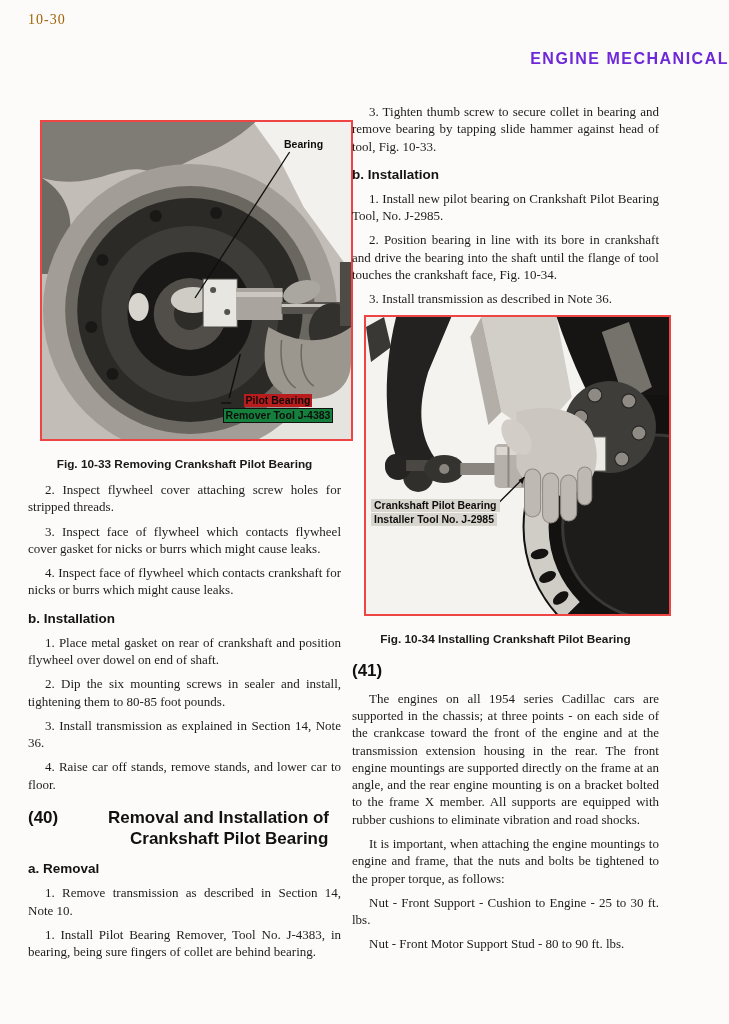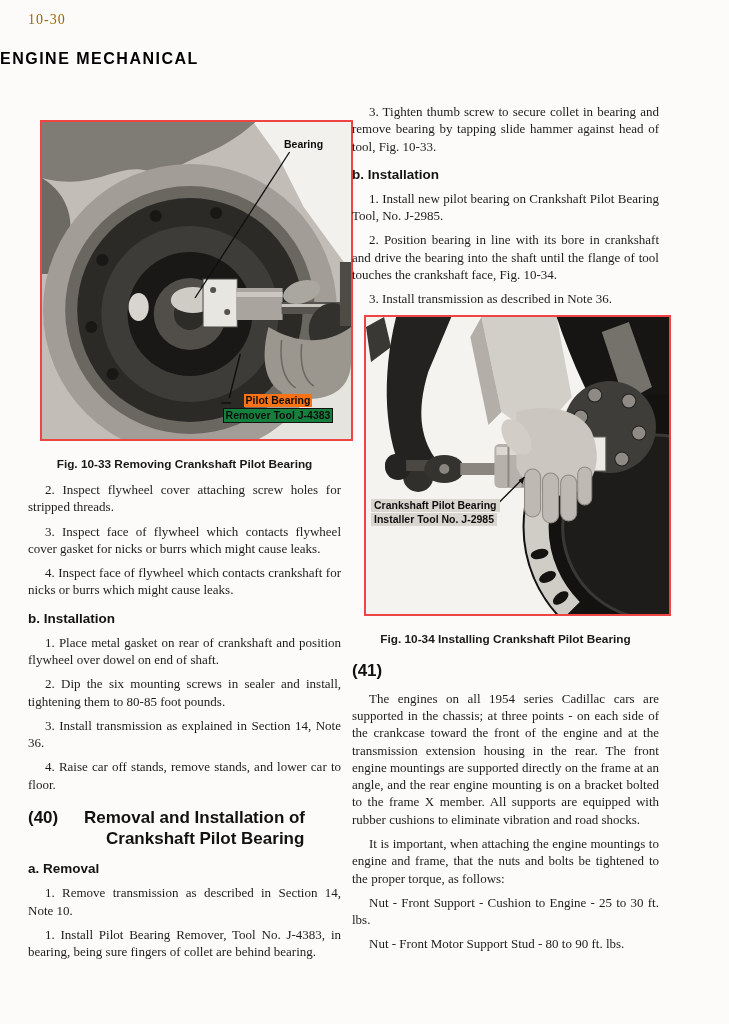--- a/index.html
+++ b/index.html
@@ -6,41 +6,41 @@
   .page{
     position:relative;width:729px;height:1024px;margin:0 auto;
     background:#fcfbf9;color:#1c1b19;overflow:hidden;
     font-family:"Liberation Serif", serif;
   }
   .page-number{
     position:absolute;left:28px;top:12px;
     font-size:14px;letter-spacing:1px;color:#a16207;
   }
   .page-title{
-    position:absolute;left:0;right:0;top:50px;text-align:left;
-    font-family:"Liberation Sans", sans-serif;font-weight:bold;
-    font-size:16px;letter-spacing:1.5px;color:#000000;
+    position:absolute;left:0;right:0;top:50px;text-align:right;
+    font-family:"Liberation Sans", sans-serif;font-weight:bold;
+    font-size:16px;letter-spacing:1.5px;color:#6d28d9;
   }
   .col{position:absolute;}
   .col-left{left:28px;top:108px;width:313px;}
   .col-right{left:352px;top:103px;width:307px;}
 
   p.body{
     margin:0 0 7px 0;font-size:13px;line-height:1.33;
     text-align:justify;text-indent:17px;color:#1d1c19;
   }
   .sub-head{
     margin:12px 0 8px 0;
     font-family:"Liberation Sans", sans-serif;font-weight:bold;
     font-size:13.5px;color:#151412;
   }
   .sec-head{
     display:flex;margin:14px 0 9px 0;
     font-family:"Liberation Sans", sans-serif;font-weight:bold;
-    font-size:17px;line-height:1.25;color:#121110;
+    font-size:17px;line-height:1.25;color:#121110;gap:24px;
   }
   .sec-num{flex:0 0 56px;}
   .sec-title .l2{display:block;padding-left:22px;}
 
   .caption{
     margin:16px 0 10px 0;text-align:center;
     font-family:"Liberation Sans", sans-serif;font-weight:bold;
     font-size:11.8px;color:#1a1918;
   }
   .photo-frame{
@@ -54,21 +54,21 @@
     position:absolute;
     font-family:"Liberation Sans", sans-serif;font-weight:bold;
     font-size:10.5px;line-height:1.25;color:#0e0d0c;
   }
   .lbl-bearing{top:16px;left:242px;}
   .lbl-tool33{top:272px;left:172px;width:128px;text-align:center;}
   .lbl-tool33 .boxed{
     display:inline-block;border:1.3px solid #111;background:#15803d;
     padding:0 2px;margin-top:1px;
   }
-  .lbl-tool33 .line1{background:#f97316;display:inline-block;padding:0 2px;}
+  .lbl-tool33 .line1{background:#b91c1c;display:inline-block;padding:0 2px;}
   .lbl-tool34{top:182px;left:5px;width:130px;}
   .lbl-tool34 span{background:#d8d5cf;display:inline-block;padding:0 3px;margin-bottom:1px;}
 </style>
 </head>
 <body>
 
 <div class="page">
 
   <div class="page-number">10-30</div>
   <div class="page-title">ENGINE MECHANICAL</div>

